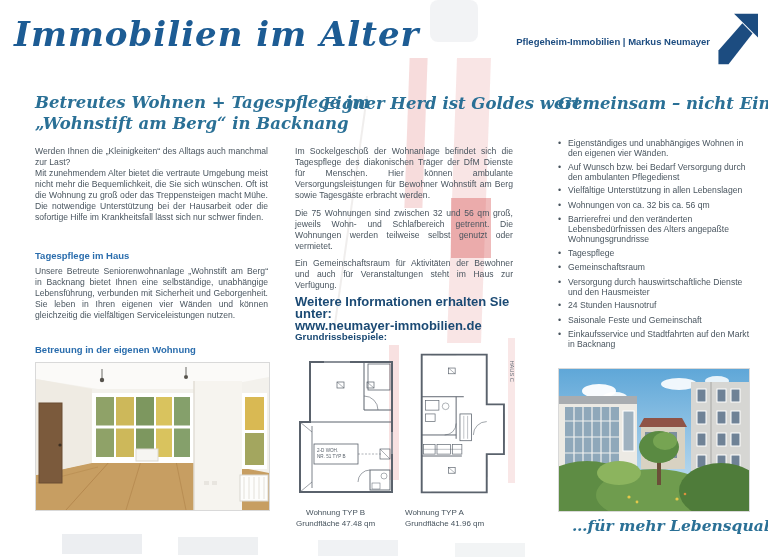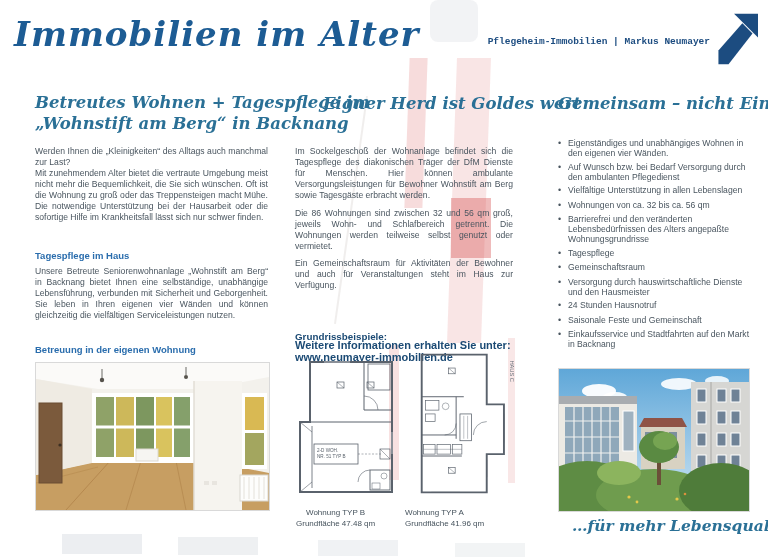--- a/index.html
+++ b/index.html
@@ -5,23 +5,23 @@
   html,body{margin:0;padding:0;background:#e9e9e9;}
   .page{position:relative;width:768px;height:560px;background:#ffffff;overflow:hidden;
         font-family:"Liberation Sans",sans-serif;color:#49555f;}
   .abs{position:absolute;}
   
   .script{font-family:"DejaVu Serif",serif;font-style:italic;font-weight:bold;color:#26638f;}
   .page-title{left:14px;top:14px;font-size:34px;letter-spacing:1px;color:#1d5c94;white-space:nowrap;}
   .col-head{font-size:16.5px;line-height:21px;color:#2a7096;white-space:nowrap;}
   .body-txt{font-size:8.6px;line-height:11px;text-align:justify;color:#49555f;}
   .subhead{font-size:9.5px;font-weight:bold;color:#2a6dad;text-align:right;}
-  .info-bold{font-size:11px;line-height:12px;font-weight:bold;color:#1b4a74;margin-top:43px;}
+  .info-bold{font-size:13px;line-height:12px;font-weight:bold;color:#1b4a74;}
   .caption{font-size:8px;line-height:10.5px;color:#45525c;}
-  .brand{right:58px;top:36px;text-align:right;font-size:9.5px;line-height:11.5px;font-weight:bold;color:#1c4c80;font-family:Liberation Mono, monospace;}
+  .brand{right:58px;top:36px;text-align:right;font-size:9.5px;line-height:11.5px;font-weight:bold;color:#1c4c80;}
   .tagline{font-size:15.5px;color:#2a7096;white-space:nowrap;}
   
   .bullet{display:flex;margin-bottom:3.5px;}
   .dot{flex:0 0 10px;font-size:9px;line-height:11px;color:#49555f;}
   .btxt{font-size:8.6px;line-height:10px;color:#49555f;}
   
   .photo{border:1px solid #d9d9d9;display:block;}
   .plan svg{display:block;}
   
   .bg{position:absolute;pointer-events:none;}
@@ -109,21 +109,21 @@
       <line x1="218" y1="114" x2="218" y2="136" stroke="#e4e1da"></line>
       <line x1="223" y1="114" x2="223" y2="136" stroke="#e4e1da"></line>
       <line x1="228" y1="114" x2="228" y2="136" stroke="#e4e1da"></line>
       <rect x="168" y="118" width="5" height="4" fill="#e8e5df"></rect>
       <rect x="176" y="118" width="5" height="4" fill="#e8e5df"></rect>
     </svg>
   </div>
 
   <div class="abs script col-head" style="left:295px;top:93px;margin-left:28px;">Eigner Herd ist Goldes wert</div>
   <div class="abs body-txt" style="left:295px;top:146px;width:218px;">Im Sockelgeschoß der Wohnanlage befindet sich die Tagespflege des diakonischen Träger der DfM Dienste für Menschen. Hier können ambulante Versorgungsleistungen für Bewohner Wohnstift am Berg sowie Tagesgäste erbracht werden.</div>
-  <div class="abs body-txt" style="left:295px;top:208px;width:218px;">Die 86 Wohnungen sind zwischen 32 und 56 qm groß, jeweils Wohn- und Schlafbereich getrennt. Die Wohnungen werden teilweise selbst genutzt oder vermietet.</div>
+  <div class="abs body-txt" style="left:295px;top:208px;width:218px;">Die 75 Wohnungen sind zwischen 32 und 56 qm groß, jeweils Wohn- und Schlafbereich getrennt. Die Wohnungen werden teilweise selbst genutzt oder vermietet.</div>
   <div class="abs body-txt" style="left:295px;top:258px;width:218px;">Ein Gemeinschaftsraum für Aktivitäten der Bewohner und auch für Veranstaltungen steht im Haus zur Verfügung.</div>
   <div class="abs info-bold" style="left:295px;top:296px;width:220px;">
     <div>Weitere Informationen erhalten Sie unter:</div>
     <div>www.neumayer-immobilien.de</div>
   </div>
   <div class="abs subhead" style="left:295px;top:331px;font-size:9.8px;color:#1b4a74;">Grundrissbeispiele:</div>
 
   <div class="abs plan" style="left:296px;top:352px;">
     <svg width="100" height="150" viewBox="0 0 100 150">
       <g fill="none" stroke="#5a626c">

